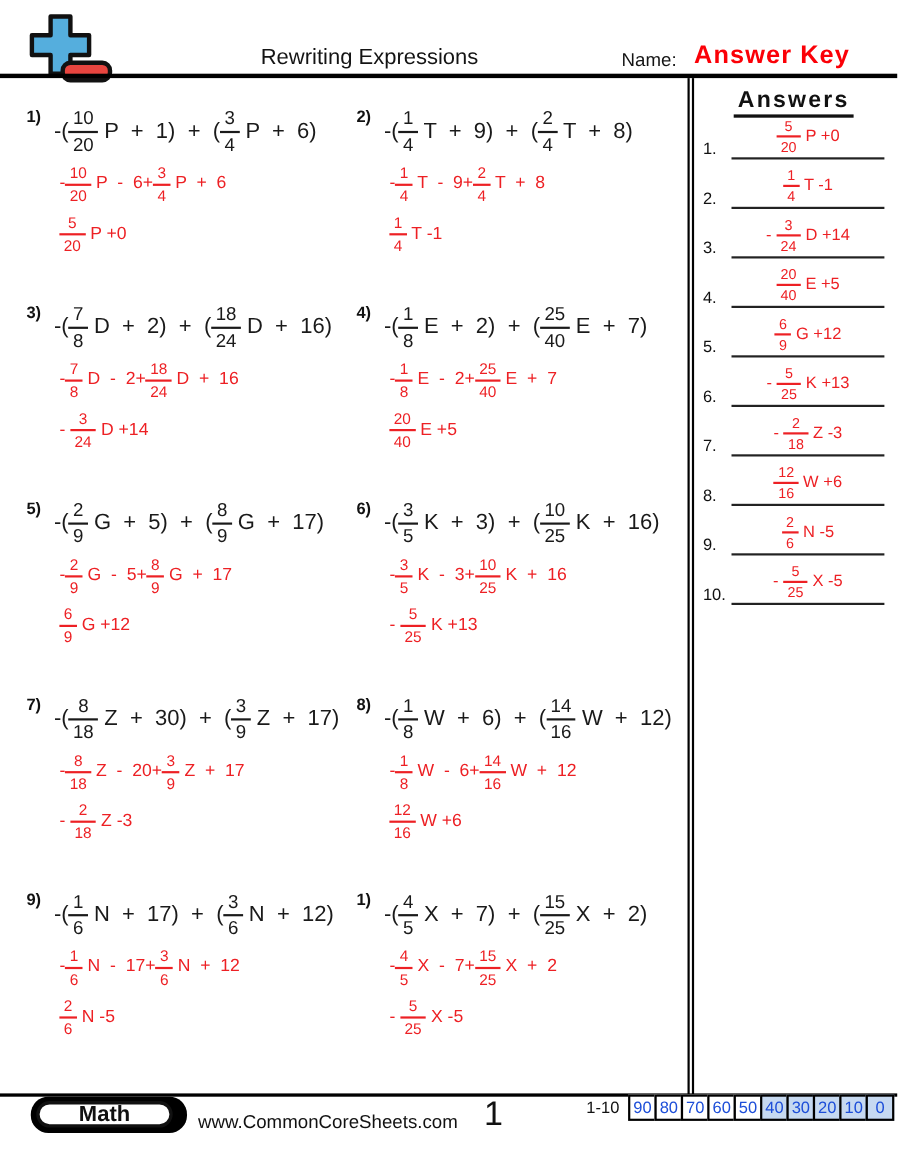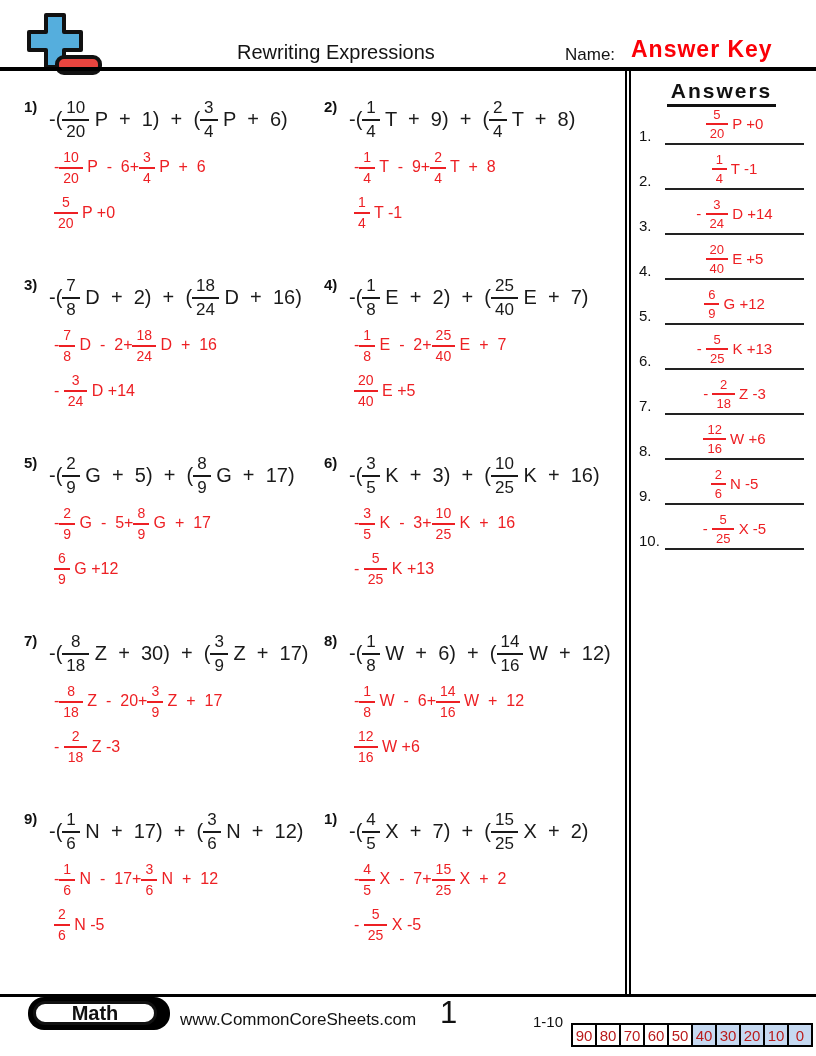--- a/index.html
+++ b/index.html
@@ -57,21 +57,21 @@
               border-radius:16px;}
   .math-badge-inner{position:absolute;left:5px;top:4px;right:13px;bottom:5px;background:#fff;
               border:3px solid #111;border-radius:12px;display:flex;align-items:center;
               justify-content:center;font-size:20px;font-weight:700;color:#111;}
   .site-url{position:absolute;left:180px;top:1010px;font-size:17px;color:#111;}
   .page-num{position:absolute;left:440px;top:995px;font-size:31px;color:#111;}
   .score-area{position:absolute;left:533px;top:995px;display:flex;align-items:center;}
   .score-label{font-size:15px;color:#111;margin-right:8px;}
   .score-cells{display:flex;}
   .score-cell{width:22px;height:20px;border:2px solid #000;margin-left:-2px;background:#fff;
-              font-size:15px;color:#b91c1c;display:flex;align-items:center;justify-content:center;margin-top:28px;}
+              font-size:15px;color:#1d4ed8;display:flex;align-items:center;justify-content:center;}
   .score-cells div:first-of-type{margin-left:0;}
   .score-cells div:nth-of-type(n+6){background:#c6d9f1;}
 </style>
 </head>
 <body>
 
 <div class="page">
 
   <svg class="logo" width="78" height="64" viewBox="0 0 78 64">
     <path d="M20 3 H38 V20 H55 V38 H38 V55 H20 V38 H3 V20 H20 Z" fill="#55aedd" stroke="#111" stroke-width="4" stroke-linejoin="round"></path>

